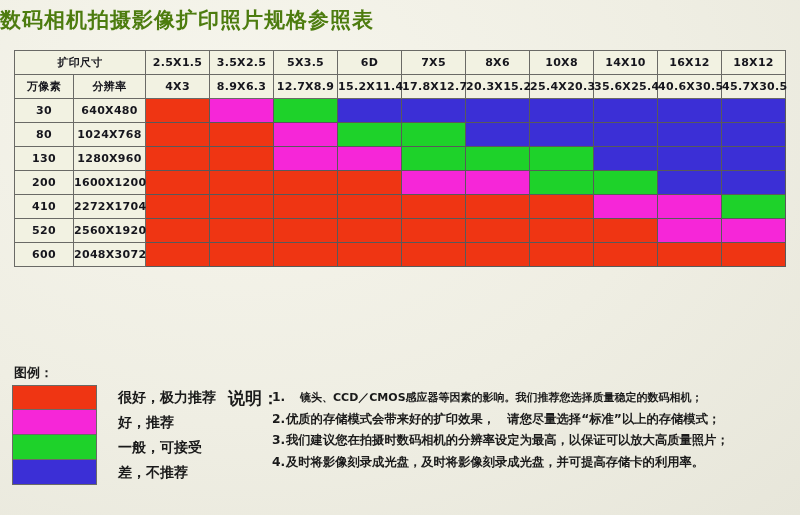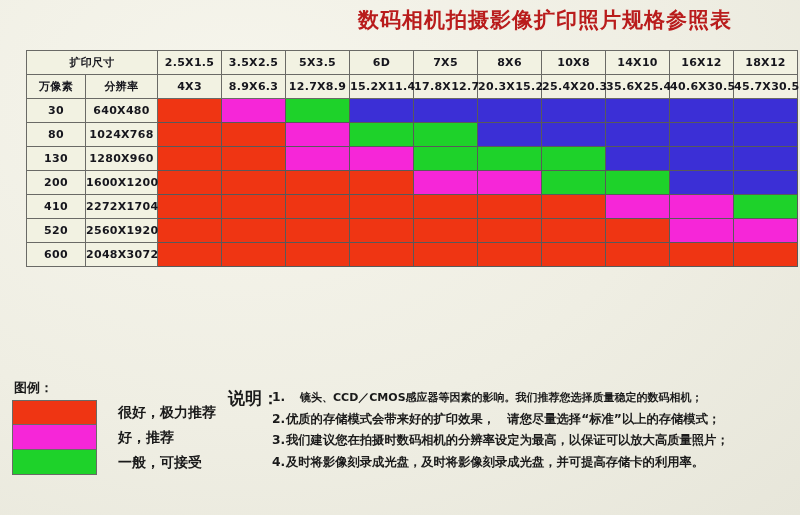--- a/index.html
+++ b/index.html
@@ -14,28 +14,28 @@
   .paper{
     position:absolute;inset:0;
     background:
       radial-gradient(ellipse at 30% 20%, #f6f5ec 0%, #efeee3 55%, #e7e6da 100%);
   }
   .wrap{position:absolute;inset:0;}
 
   
   .title{
     position:absolute;left:0;top:6px;width:732px;
-    text-align:right;
+    text-align:left;
     font-size:21px;font-weight:bold;letter-spacing:1px;
-    color:#b91c1c;
+    color:#4d7c0f;
   }
 
   
   .table{
-    position:absolute;left:26px;top:50px;
+    position:absolute;left:14px;top:50px;
     width:772px;
     border-collapse:collapse;
     table-layout:fixed;
     padding-left:36px;
   }
   .table td,.table th{
     border:1px solid #6a6a66;
     padding:0;margin:0;
     text-align:center;
     vertical-align:middle;
@@ -57,21 +57,21 @@
   .hdr-top {background:#edf0dd;font-size:12px;height:24px;}
   .hdr-dim {background:#f2f3e3;font-size:11px;height:24px;}
 
   td.c{height:23px;border:1px solid #59595a;}
   td.c.R{background:#ef3513;}
   td.c.M{background:#f626d8;}
   td.c.G{background:#1ed22a;}
   td.c.B{background:#3b2fd6;}
 
   
-  .legend{position:absolute;left:12px;top:379px;width:215px;}
+  .legend{position:absolute;left:12px;top:364px;width:215px;}
   .legend-title{font-size:13px;font-weight:bold;margin:0 0 3px 2px;}
   .legend-rows{display:flex;flex-direction:column;}
   .legend-row{display:flex;align-items:center;height:25px;}
   .sw{width:85px;height:25px;border:1px solid #6a6a66;border-top:none;box-sizing:border-box;}
   .legend-row:first-child .sw{border-top:1px solid #6a6a66;}
   .sw.R{background:#ef3513;}
   .sw.M{background:#f626d8;}
   .sw.G{background:#1ed22a;}
   .sw.B{background:#3b2fd6;}
   .lg-txt{font-size:14px;font-weight:bold;margin-left:21px;white-space:nowrap;}
@@ -249,20 +249,24 @@
           <div class="lg-txt">很好，极力推荐</div>
         </div>
         <div class="legend-row">
           <div class="sw M"></div>
           <div class="lg-txt">好，推荐</div>
         </div>
         <div class="legend-row">
           <div class="sw G"></div>
           <div class="lg-txt">一般，可接受</div>
         </div>
+        <div class="legend-row">
+          <div class="sw B"></div>
+          <div class="lg-txt">差，不推荐</div>
+        </div>
       </div>
   </div>
 
   <div class="notes">
     <div class="notes-head">说明：</div>
     <div class="note-list" id="note-list">
         <div class="note">
           <div class="note-num">1.</div>
           <div class="note-body">
             <div class="note-cont">镜头、CCD／CMOS感应器等因素的影响。我们推荐您选择质量稳定的数码相机；</div>

